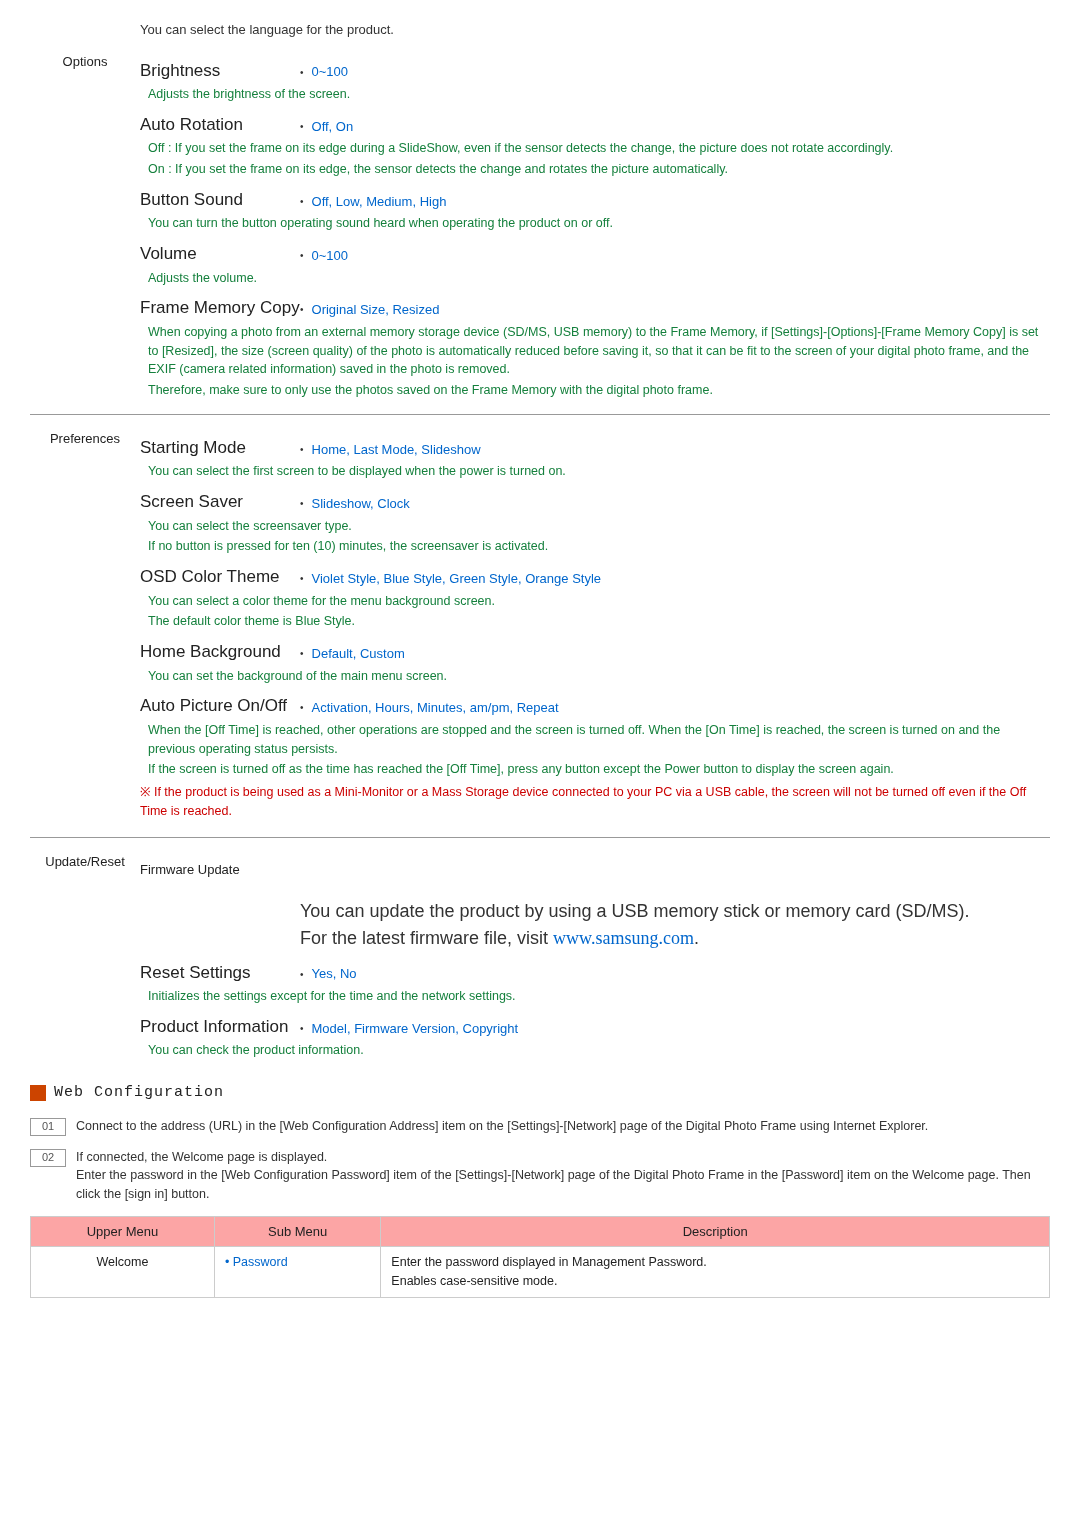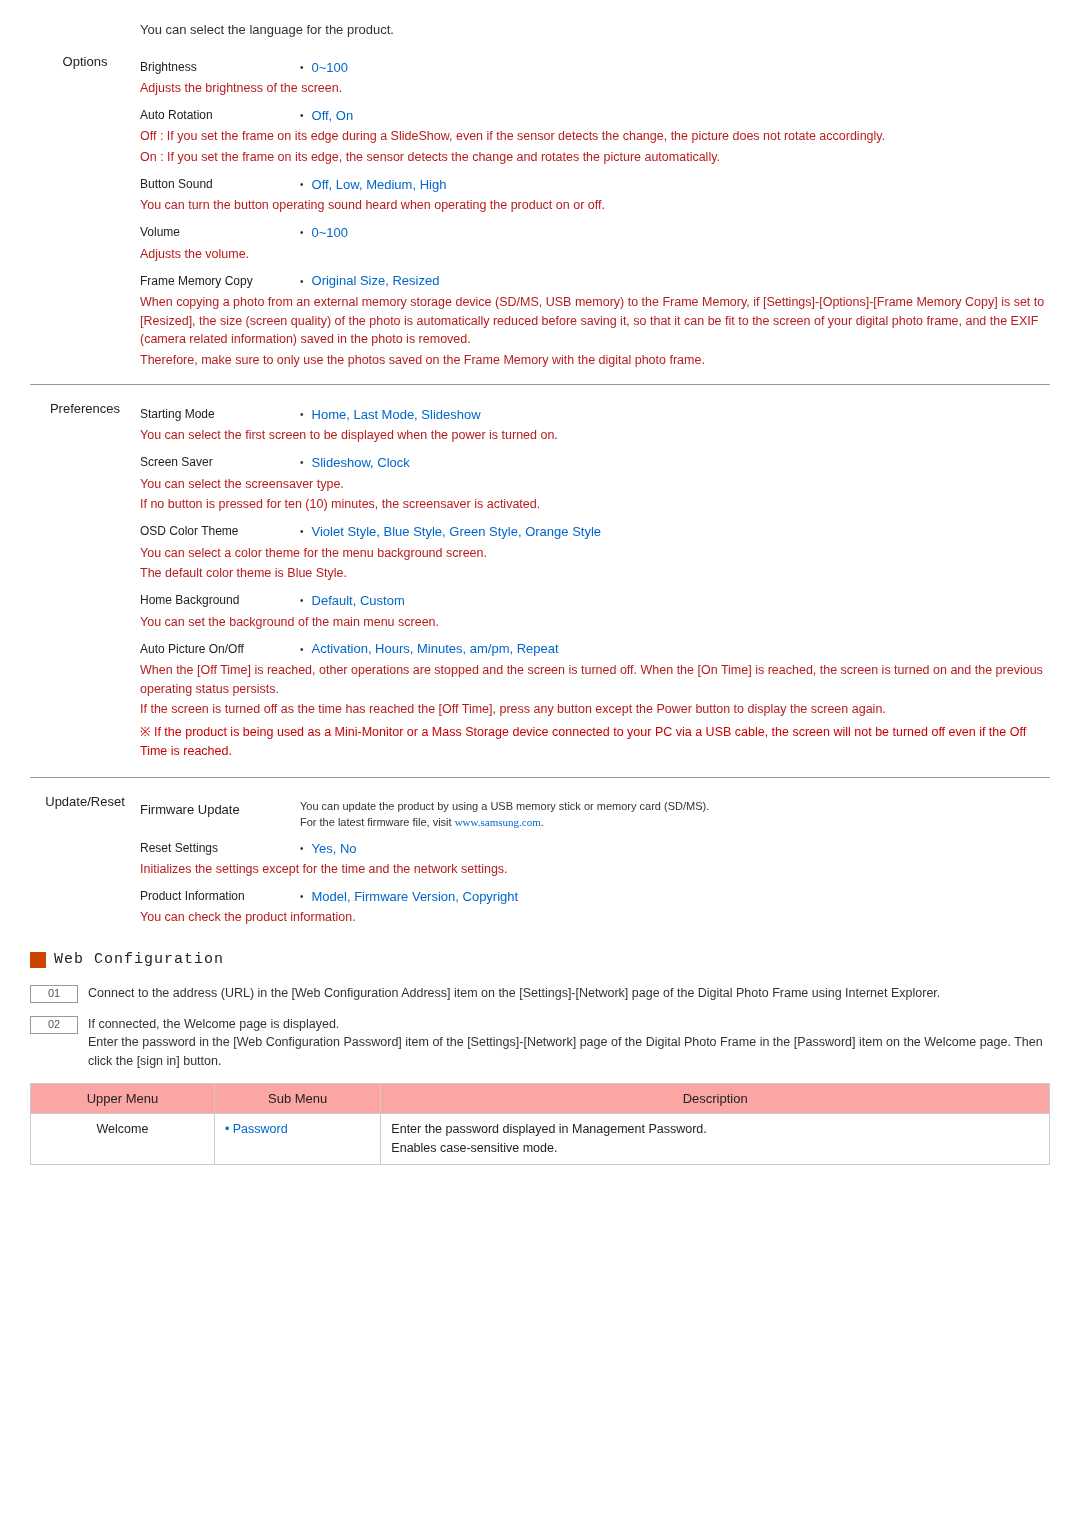--- a/index.html
+++ b/index.html
@@ -28,43 +28,43 @@
     }
     .setting-row {
       display: flex;
       align-items: baseline;
       margin-bottom: 2px;
       margin-top: 8px;
     }
     .setting-name {
       width: 160px;
       min-width: 160px;
-      font-size: 12px;
+      font-size: 17px;
       color: #222;
     }
     .setting-values {
       display: flex;
       align-items: center;
       gap: 4px;
       font-size: 13px;
     }
     .bullet {
       color: #333;
       font-size: 10px;
       margin-right: 4px;
     }
     .value-link {
       color: #0066cc;
       text-decoration: none;
     }
     .desc-text {
       font-size: 12.5px;
-      color: #b91c1c;
+      color: #15803d;
       margin-bottom: 2px;
-      margin-left: 0;
+      margin-left: 8px;
     }
     .note-red {
       color: #cc0000;
       font-size: 12.5px;
       margin-top: 4px;
       margin-bottom: 4px;
     }
     .section-separator {
       border-top: 1px solid #999;
       margin: 12px 0;
@@ -80,21 +80,21 @@
       font-family: 'Courier New', monospace;
       letter-spacing: 1px;
       color: #222;
     }
     .numbered-step {
       display: flex;
       align-items: flex-start;
       margin-bottom: 12px;
     }
     .step-num {
-      width: 48px;
+      width: 36px;
       min-width: 28px;
       height: 18px;
       border: 1px solid #999;
       font-size: 11px;
       display: flex;
       align-items: center;
       justify-content: center;
       margin-right: 10px;
       margin-top: 1px;
       color: #555;
@@ -135,22 +135,23 @@
       margin-top: 8px;
     }
     .firmware-name {
       width: 160px;
       min-width: 160px;
       font-size: 13px;
       padding-top: 2px;
     }
     .firmware-desc {
       flex: 1;
-      font-size: 11px;
+      font-size: 18px;
       color: #333;
+      margin-top: 40px;
     }
     .firmware-desc a {
       color: #0066cc;
       text-decoration: none;
       font-family: Liberation Serif, serif;
     }
   </style>
 </head>
 <body>
 

